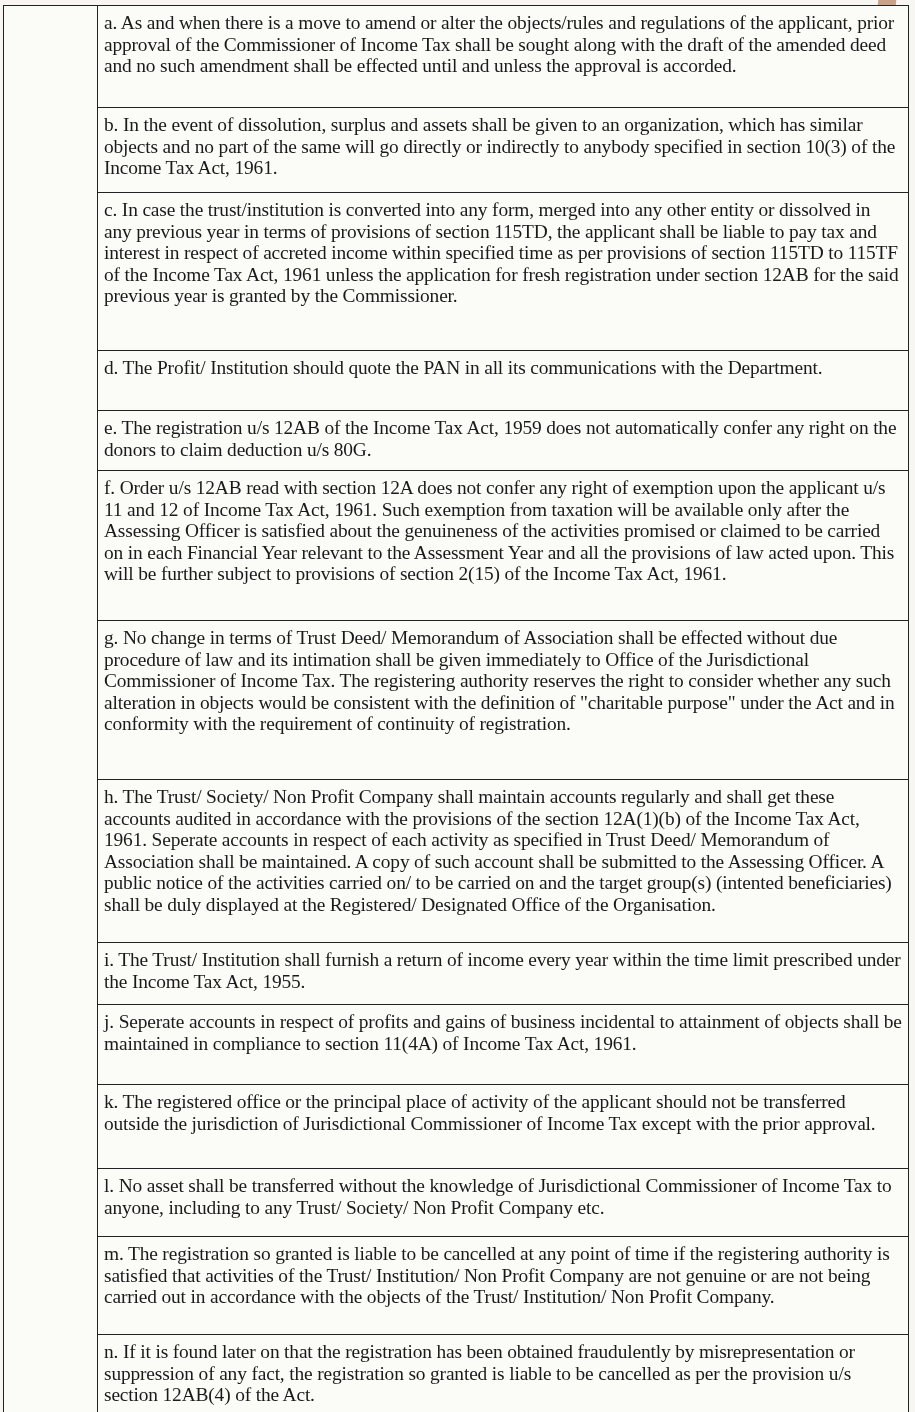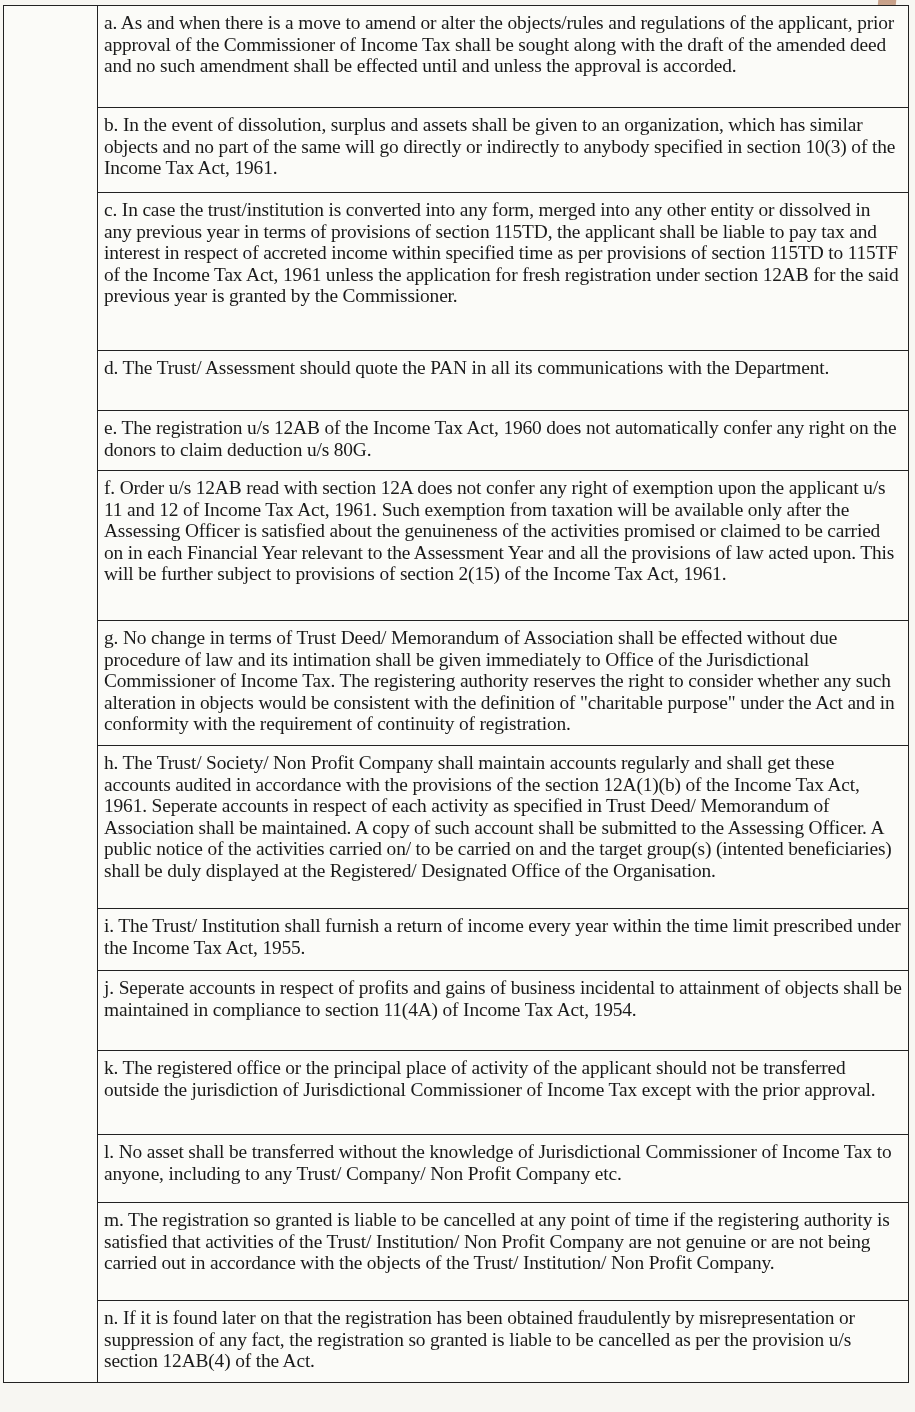--- a/index.html
+++ b/index.html
@@ -70,61 +70,61 @@
           <div class="clause">b. In the event of dissolution, surplus and assets shall be given to an organization, which has similar objects and no part of the same will go directly or indirectly to anybody specified in section 10(3) of the Income Tax Act, 1961.</div>
         </td>
       </tr>
       <tr style="height:158px">
         <td class="text-col">
           <div class="clause">c. In case the trust/institution is converted into any form, merged into any other entity or dissolved in any previous year in terms of provisions of section 115TD, the applicant shall be liable to pay tax and interest in respect of accreted income within specified time as per provisions of section 115TD to 115TF of the Income Tax Act, 1961 unless the application for fresh registration under section 12AB for the said previous year is granted by the Commissioner.</div>
         </td>
       </tr>
       <tr style="height:60px">
         <td class="text-col">
-          <div class="clause">d. The Trust/ Assessment should quote the PAN in all its communications with the Department.</div>
+          <div class="clause">d. The Profit/ Institution should quote the PAN in all its communications with the Department.</div>
         </td>
       </tr>
       <tr style="height:60px">
         <td class="text-col">
-          <div class="clause">e. The registration u/s 12AB of the Income Tax Act, 1960 does not automatically confer any right on the donors to claim deduction u/s 80G.</div>
+          <div class="clause">e. The registration u/s 12AB of the Income Tax Act, 1959 does not automatically confer any right on the donors to claim deduction u/s 80G.</div>
         </td>
       </tr>
       <tr style="height:150px">
         <td class="text-col">
           <div class="clause">f. Order u/s 12AB read with section 12A does not confer any right of exemption upon the applicant u/s 11 and 12 of Income Tax Act, 1961. Such exemption from taxation will be available only after the Assessing Officer is satisfied about the genuineness of the activities promised or claimed to be carried on in each Financial Year relevant to the Assessment Year and all the provisions of law acted upon. This will be further subject to provisions of section 2(15) of the Income Tax Act, 1961.</div>
         </td>
       </tr>
-      <tr style="height:125px">
+      <tr style="height:159px">
         <td class="text-col">
           <div class="clause">g. No change in terms of Trust Deed/ Memorandum of Association shall be effected without due procedure of law and its intimation shall be given immediately to Office of the Jurisdictional Commissioner of Income Tax. The registering authority reserves the right to consider whether any such alteration in objects would be consistent with the definition of "charitable purpose" under the Act and in conformity with the requirement of continuity of registration.</div>
         </td>
       </tr>
       <tr style="height:163px">
         <td class="text-col">
           <div class="clause">h. The Trust/ Society/ Non Profit Company shall maintain accounts regularly and shall get these accounts audited in accordance with the provisions of the section 12A(1)(b) of the Income Tax Act, 1961. Seperate accounts in respect of each activity as specified in Trust Deed/ Memorandum of Association shall be maintained. A copy of such account shall be submitted to the Assessing Officer. A public notice of the activities carried on/ to be carried on and the target group(s) (intented beneficiaries) shall be duly displayed at the Registered/ Designated Office of the Organisation.</div>
         </td>
       </tr>
       <tr style="height:62px">
         <td class="text-col">
           <div class="clause">i. The Trust/ Institution shall furnish a return of income every year within the time limit prescribed under the Income Tax Act, 1955.</div>
         </td>
       </tr>
       <tr style="height:80px">
         <td class="text-col">
-          <div class="clause">j. Seperate accounts in respect of profits and gains of business incidental to attainment of objects shall be maintained in compliance to section 11(4A) of Income Tax Act, 1954.</div>
+          <div class="clause">j. Seperate accounts in respect of profits and gains of business incidental to attainment of objects shall be maintained in compliance to section 11(4A) of Income Tax Act, 1961.</div>
         </td>
       </tr>
       <tr style="height:84px">
         <td class="text-col">
           <div class="clause">k. The registered office or the principal place of activity of the applicant should not be transferred outside the jurisdiction of Jurisdictional Commissioner of Income Tax except with the prior approval.</div>
         </td>
       </tr>
       <tr style="height:68px">
         <td class="text-col">
-          <div class="clause">l. No asset shall be transferred without the knowledge of Jurisdictional Commissioner of Income Tax to anyone, including to any Trust/ Company/ Non Profit Company etc.</div>
+          <div class="clause">l. No asset shall be transferred without the knowledge of Jurisdictional Commissioner of Income Tax to anyone, including to any Trust/ Society/ Non Profit Company etc.</div>
         </td>
       </tr>
       <tr style="height:98px">
         <td class="text-col">
           <div class="clause">m. The registration so granted is liable to be cancelled at any point of time if the registering authority is satisfied that activities of the Trust/ Institution/ Non Profit Company are not genuine or are not being carried out in accordance with the objects of the Trust/ Institution/ Non Profit Company.</div>
         </td>
       </tr>
       <tr style="height:82px">
         <td class="text-col">
           <div class="clause">n. If it is found later on that the registration has been obtained fraudulently by misrepresentation or suppression of any fact, the registration so granted is liable to be cancelled as per the provision u/s section 12AB(4) of the Act.</div>

